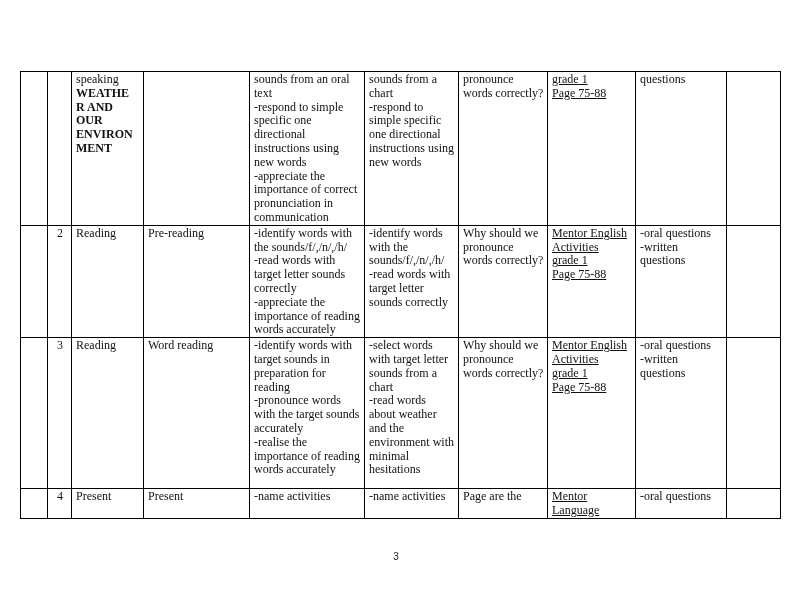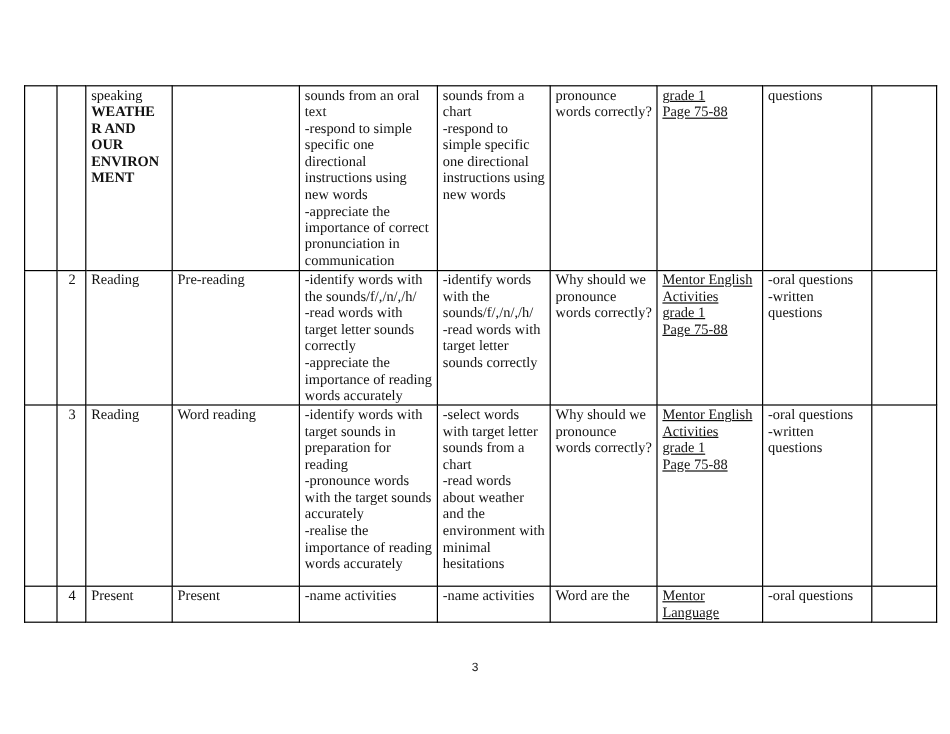--- a/index.html
+++ b/index.html
@@ -89,21 +89,21 @@
 -written questions</td>
       <td class="c-ref"></td>
     </tr>
     <tr class="r4">
       <td class="c-blank"></td>
       <td class="c-wk">4</td>
       <td class="c-strand">Present</td>
       <td class="c-sub">  Present</td>
       <td class="c-lo">-name activities</td>
       <td class="c-la">-name activities</td>
-      <td class="c-kiq"> Word are the</td>
+      <td class="c-kiq"> Page are the</td>
       <td class="c-res">Mentor Language</td>
       <td class="c-ass"> -oral questions</td>
       <td class="c-ref"></td>
     </tr>
   </tbody>
 </table>
 
 <div class="page-num">3</div>
 
 </body></html>

